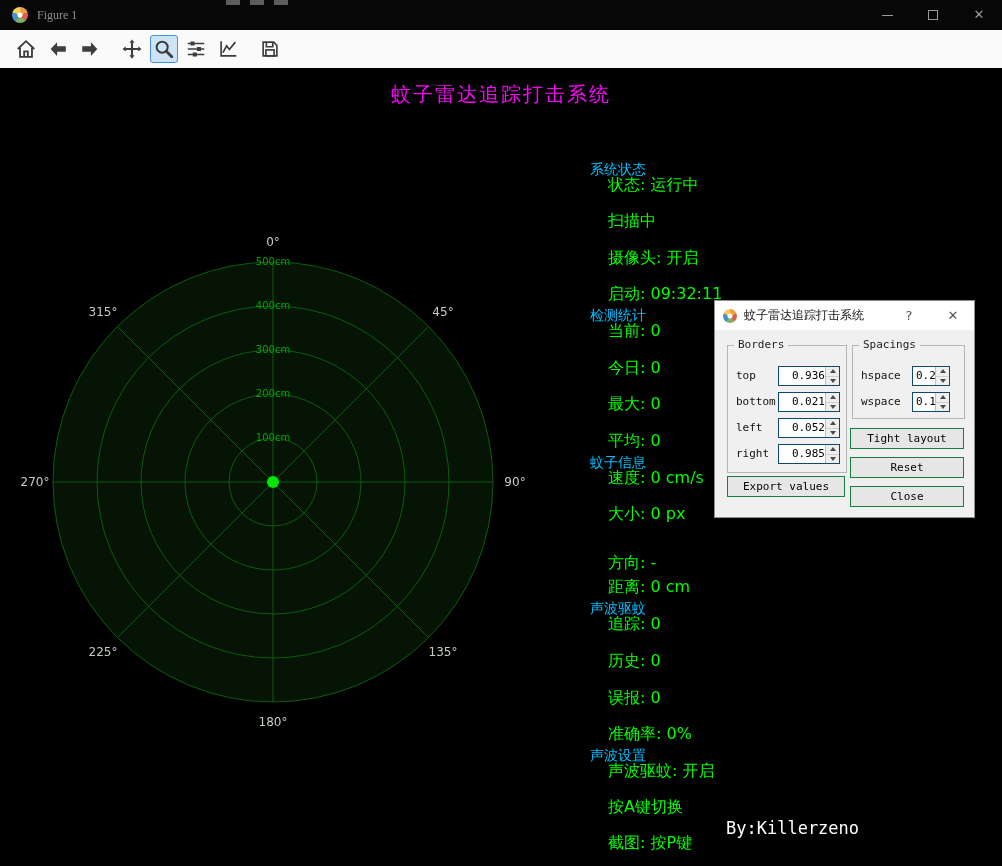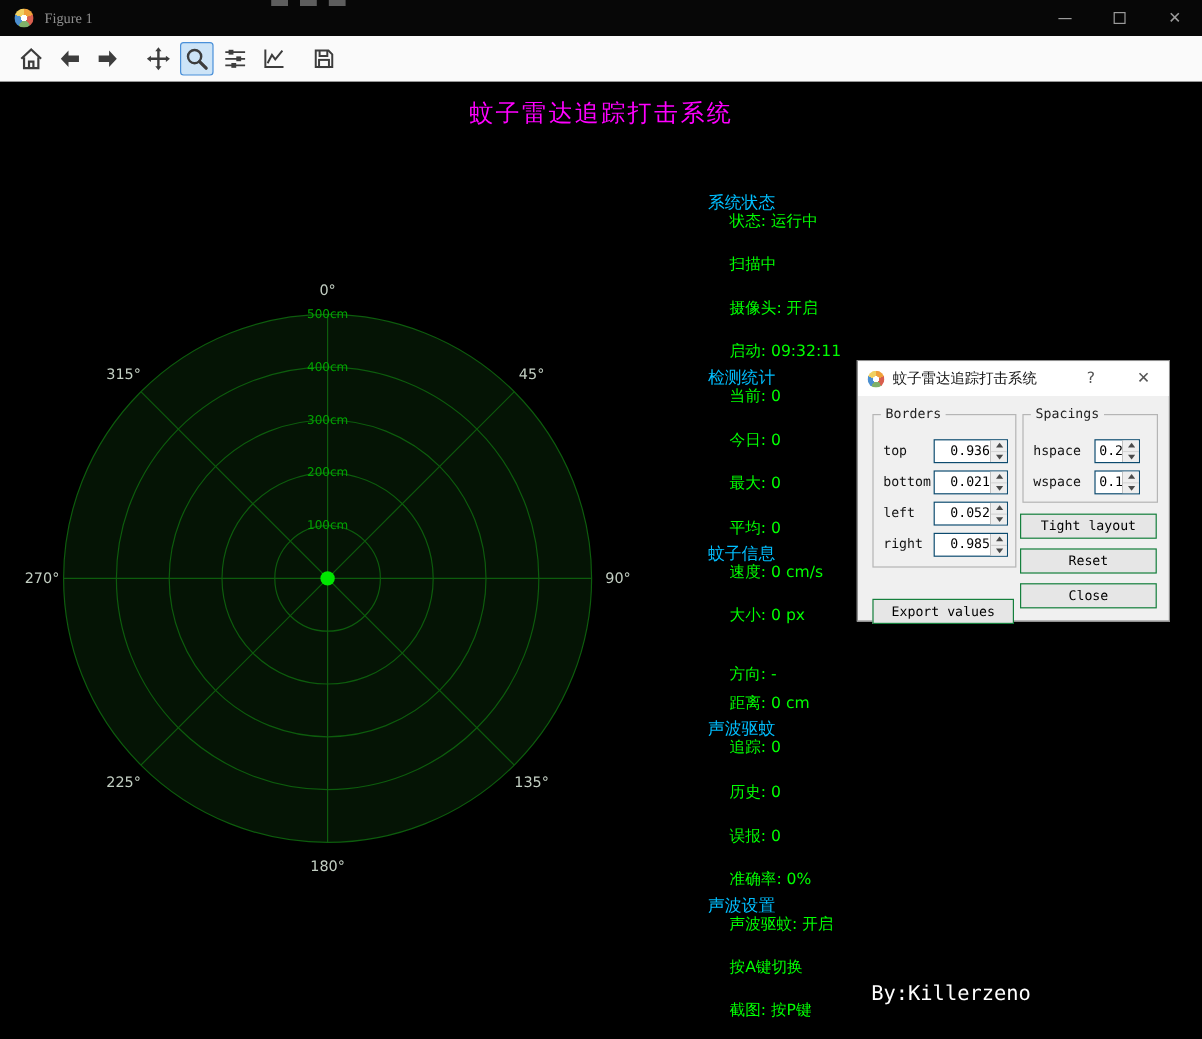--- a/index.html
+++ b/index.html
@@ -44,21 +44,21 @@
   .radar .bgfill{fill:var(--radar-fill,#051405);}
   .radar .grid{stroke:var(--radar-line,#0d5c0d);stroke-width:1;fill:none;}
   .radar .dot{fill:var(--center-dot,#00e600);}
   .radar .range-labels text{fill:var(--range-label,#00a400);font-size:10px;}
   .radar .angle-labels text{fill:var(--angle-label,#c2cec2);font-size:12px;}
 
   
   .sec-header{position:absolute;left:590px;color:var(--section-header,#00bfff);
               font-size:14px;line-height:18px;white-space:pre;}
   .stat-line{position:absolute;left:608px;color:var(--value-text,#00ff00);
-             font-size:13px;line-height:18px;white-space:pre;}
+             font-size:16px;line-height:18px;white-space:pre;}
 
   
   .dialog{position:absolute;left:714px;top:300px;width:261px;height:218px;background:#f0f0f0;
           border:1px solid #8f8f8f;box-shadow:0 8px 22px rgba(0,0,0,.6);z-index:3;
           font-family:"DejaVu Sans Mono",monospace;box-sizing:border-box;}
   .dialog-titlebar{position:absolute;top:0;left:0;right:0;height:29px;background:#ffffff;
                    display:flex;align-items:center;}
   .dialog-title{font-family:"DejaVu Sans",sans-serif;font-size:12px;color:#111;margin-left:7px;}
   .dialog-help,.dialog-close{position:absolute;top:0;width:26px;height:29px;display:flex;
                    align-items:center;justify-content:center;color:#555;font-size:13px;
@@ -82,21 +82,21 @@
   .spin-btn{flex:1;display:flex;align-items:center;justify-content:center;background:#eeeeee;}
   .spin-btn.up{border-bottom:1px solid #cfcfcf;}
   .tri{width:0;height:0;display:block;}
   .tri-up{border-left:3px solid transparent;border-right:3px solid transparent;border-bottom:4px solid #4a4a4a;}
   .tri-down{border-left:3px solid transparent;border-right:3px solid transparent;border-top:4px solid #4a4a4a;}
 
   .dlg-btn{position:absolute;height:21px;background:#e6e6e6;border:1px solid #15803d;
            font-size:11px;color:#000;font-family:"DejaVu Sans Mono",monospace;padding:0;}
   #btn-tight{left:135px;top:127px;width:114px;}
   #btn-reset{left:135px;top:156px;width:114px;}
-  #btn-export{left:12px;top:198px;width:118px;}
+  #btn-export{left:12px;top:175px;width:118px;}
   #btn-close{left:135px;top:185px;width:114px;}
 </style>
 </head>
 <body>
 
 <div class="window">
 
   <div class="bg-fragment">
     <span></span>
     <span></span>

